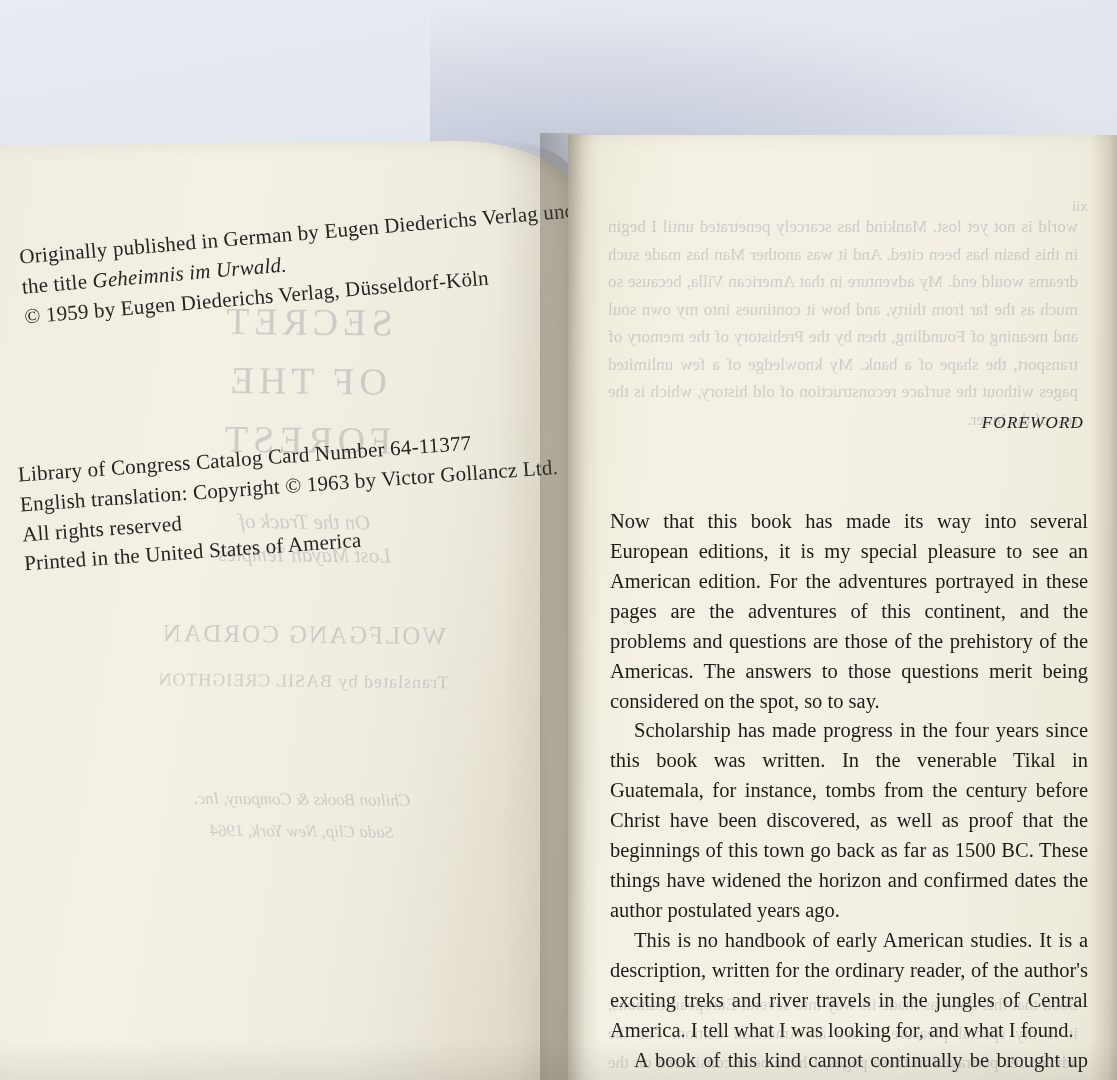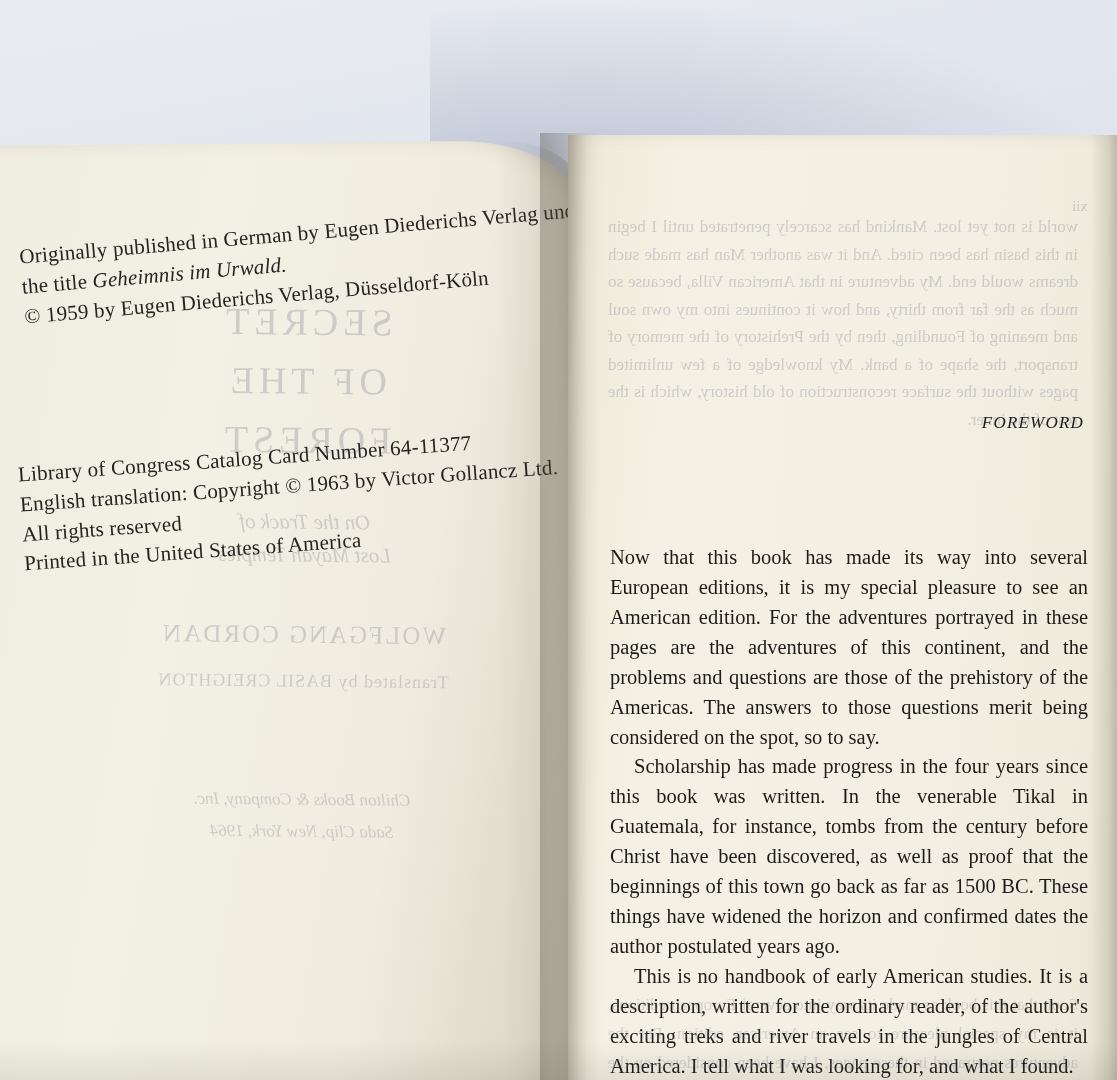--- a/index.html
+++ b/index.html
@@ -199,21 +199,21 @@
     font-size: 20.5px;
     line-height: 1.46;
     color: #1c1c18;
     text-align: justify;
     text-justify: inter-word;
   }
   .foreword-body p {
     margin: 0;
     text-indent: 24px;
   }
-  .foreword-body p:first-child { text-indent: 0; margin-top: 36px; }
+  .foreword-body p:first-child { text-indent: 0; }
 
   
   .right-edge {
     position: absolute;
     left: 1090px;
     top: 30px;
     width: 30px;
     height: 1010px;
     background: linear-gradient(to right, rgba(215,208,190,0.0) 0%, rgba(196,189,170,0.55) 60%, rgba(170,163,145,0.8) 100%);
   }

